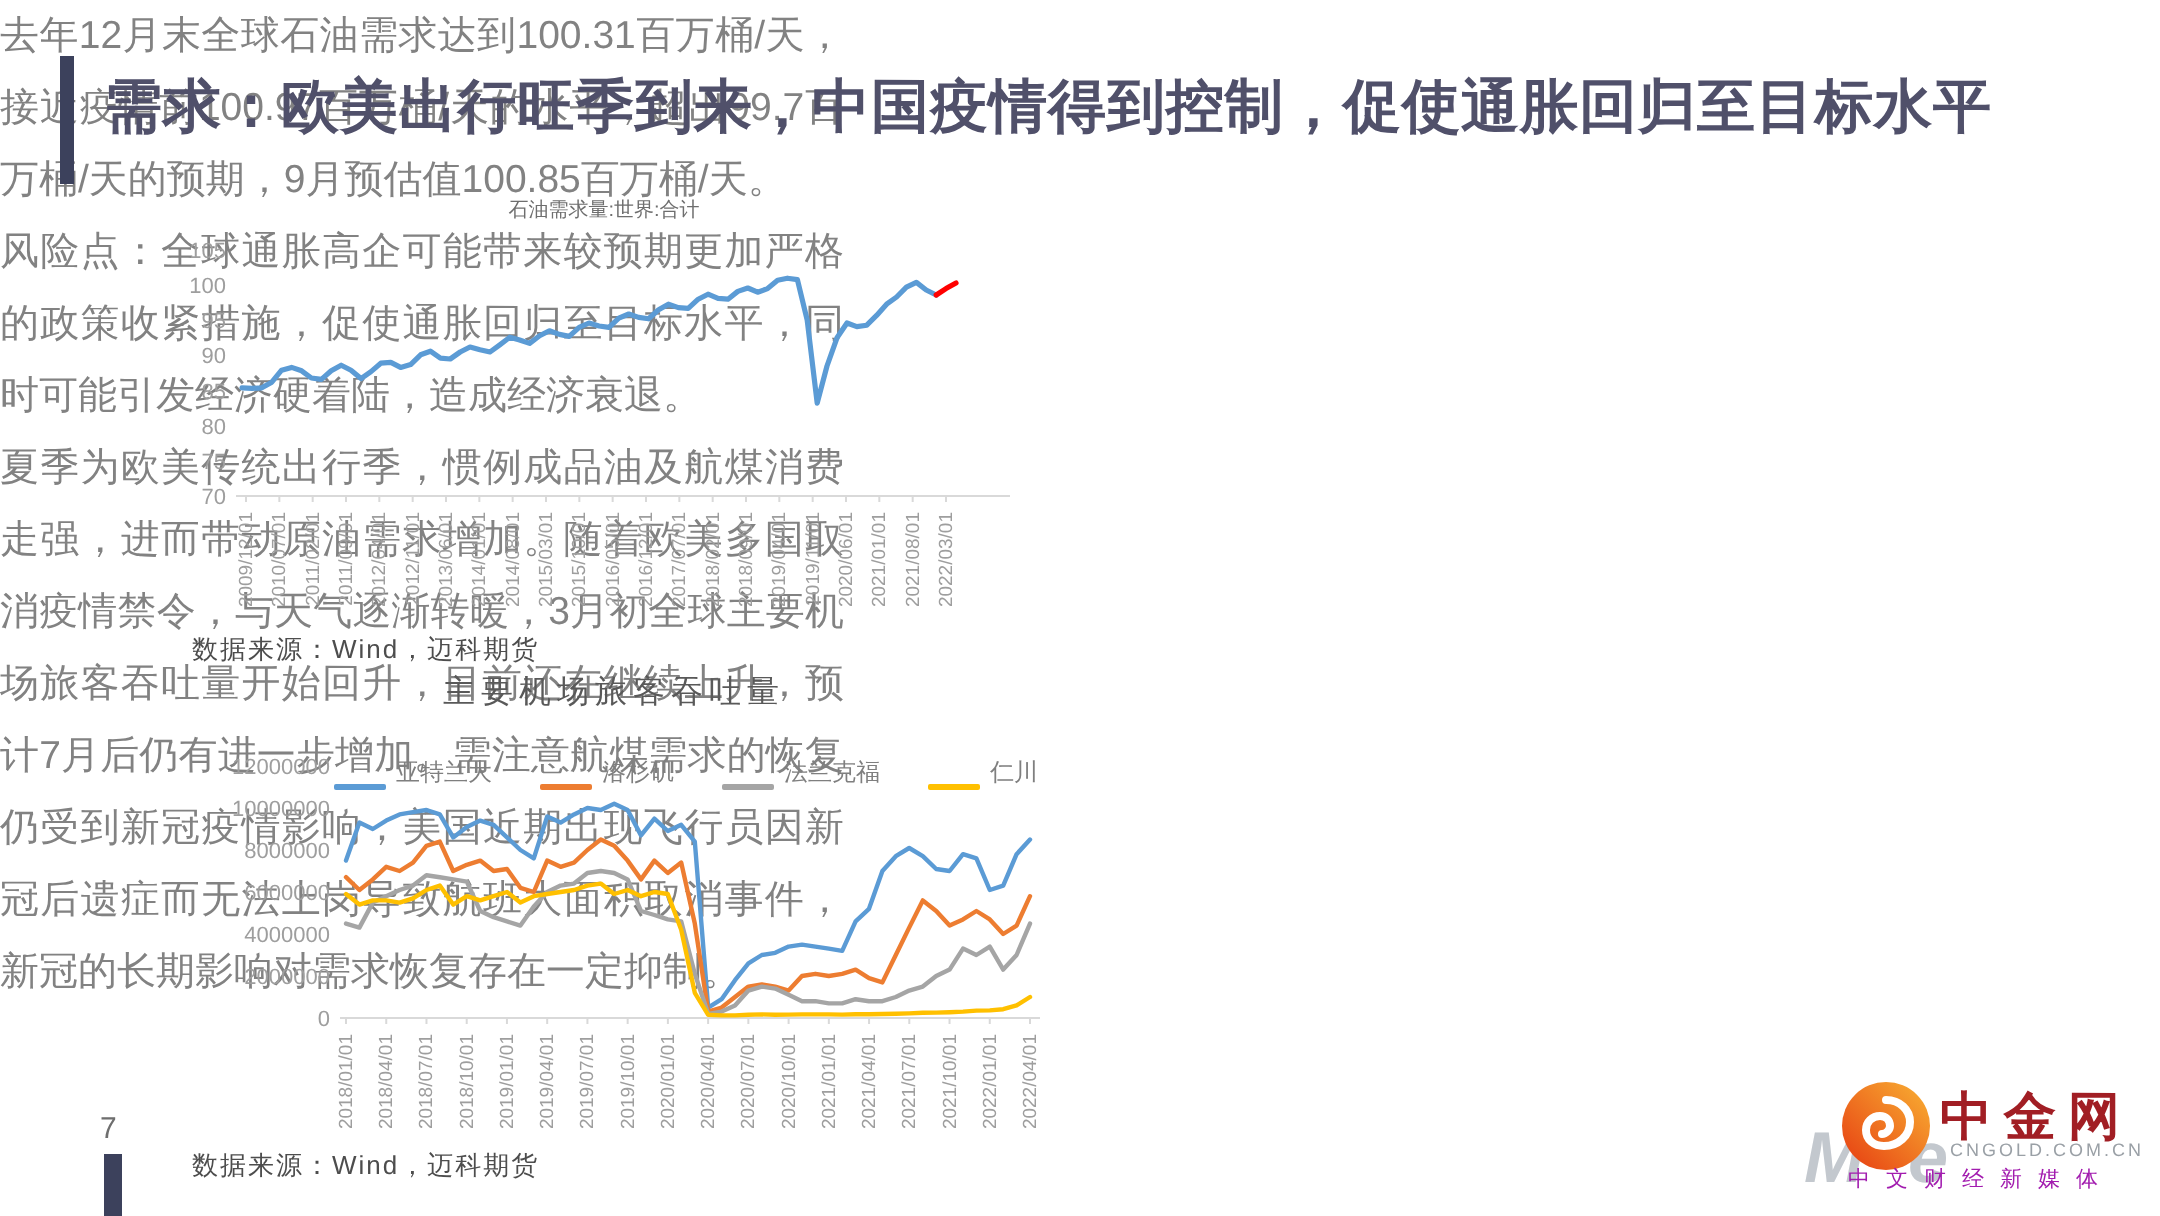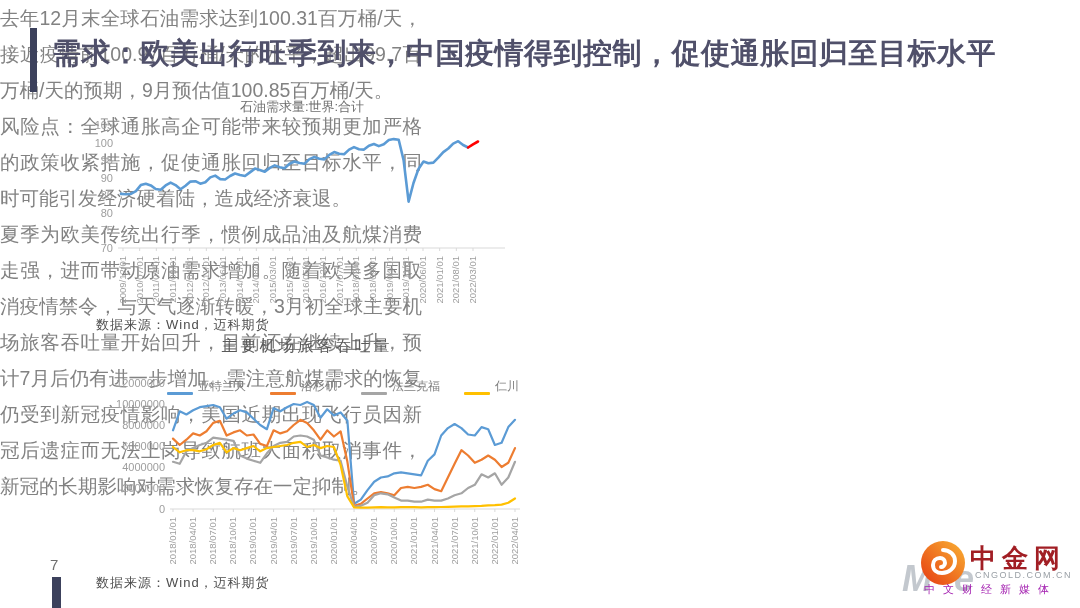--- a/index.html
+++ b/index.html
@@ -10,21 +10,21 @@
   
   .title-bar { position:absolute; left:30px; top:28px; width:7px; height:64px; background:#3c415c; }
   .slide-title { position:absolute; left:52px; top:34px; width:960px;
                  font-size:29px; font-weight:bold; color:#50506a; letter-spacing:0.5px; }
 
   
   .chart { position:absolute; }
   #chart1 { left:87px; top:98px;  width:430px; height:238px; }
   #chart2 { left:87px; top:336px; width:440px; height:247px; }
   .chart-title { position:absolute; top:0; left:0; right:0; text-align:center;
-                 color:#6e6e6e; font-size:13px; }
+                 color:#6e6e6e; font-size:10px; }
   #chart2 .chart-title { font-size:16px; letter-spacing:3px; color:#595959; }
   .chart svg { position:absolute; left:0; top:0; }
 
   .legend { position:absolute; left:80px; top:42px; width:352px; display:flex;
             justify-content:space-between; align-items:center; }
   .legend-item { display:flex; align-items:flex-end; gap:5px; }
   .legend-swatch { width:26px; height:3px; border-radius:1px; }
   .legend-label { font-size:12px; color:#7f7f7f; }
 
   .source-note { position:absolute; left:96px; font-size:13px; color:#4d4d4d; letter-spacing:1px; }

